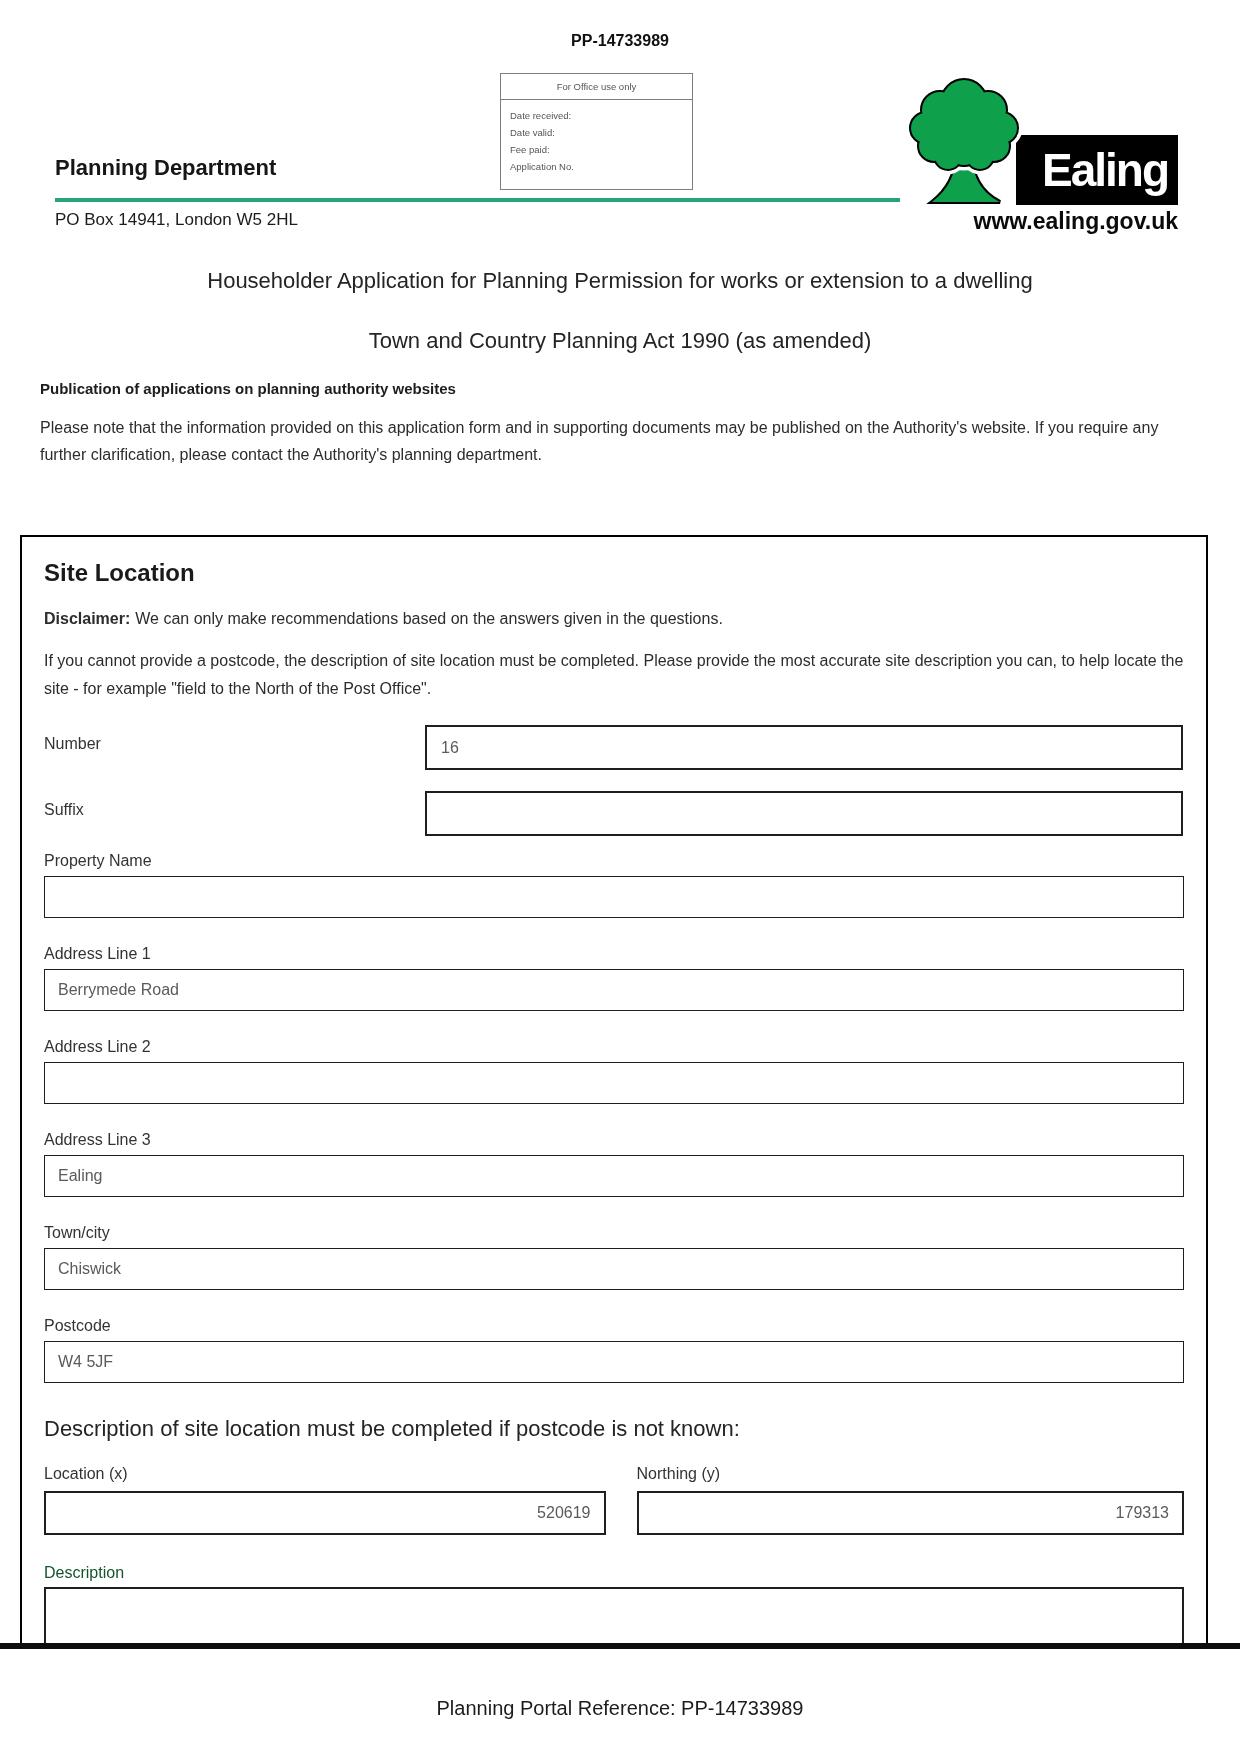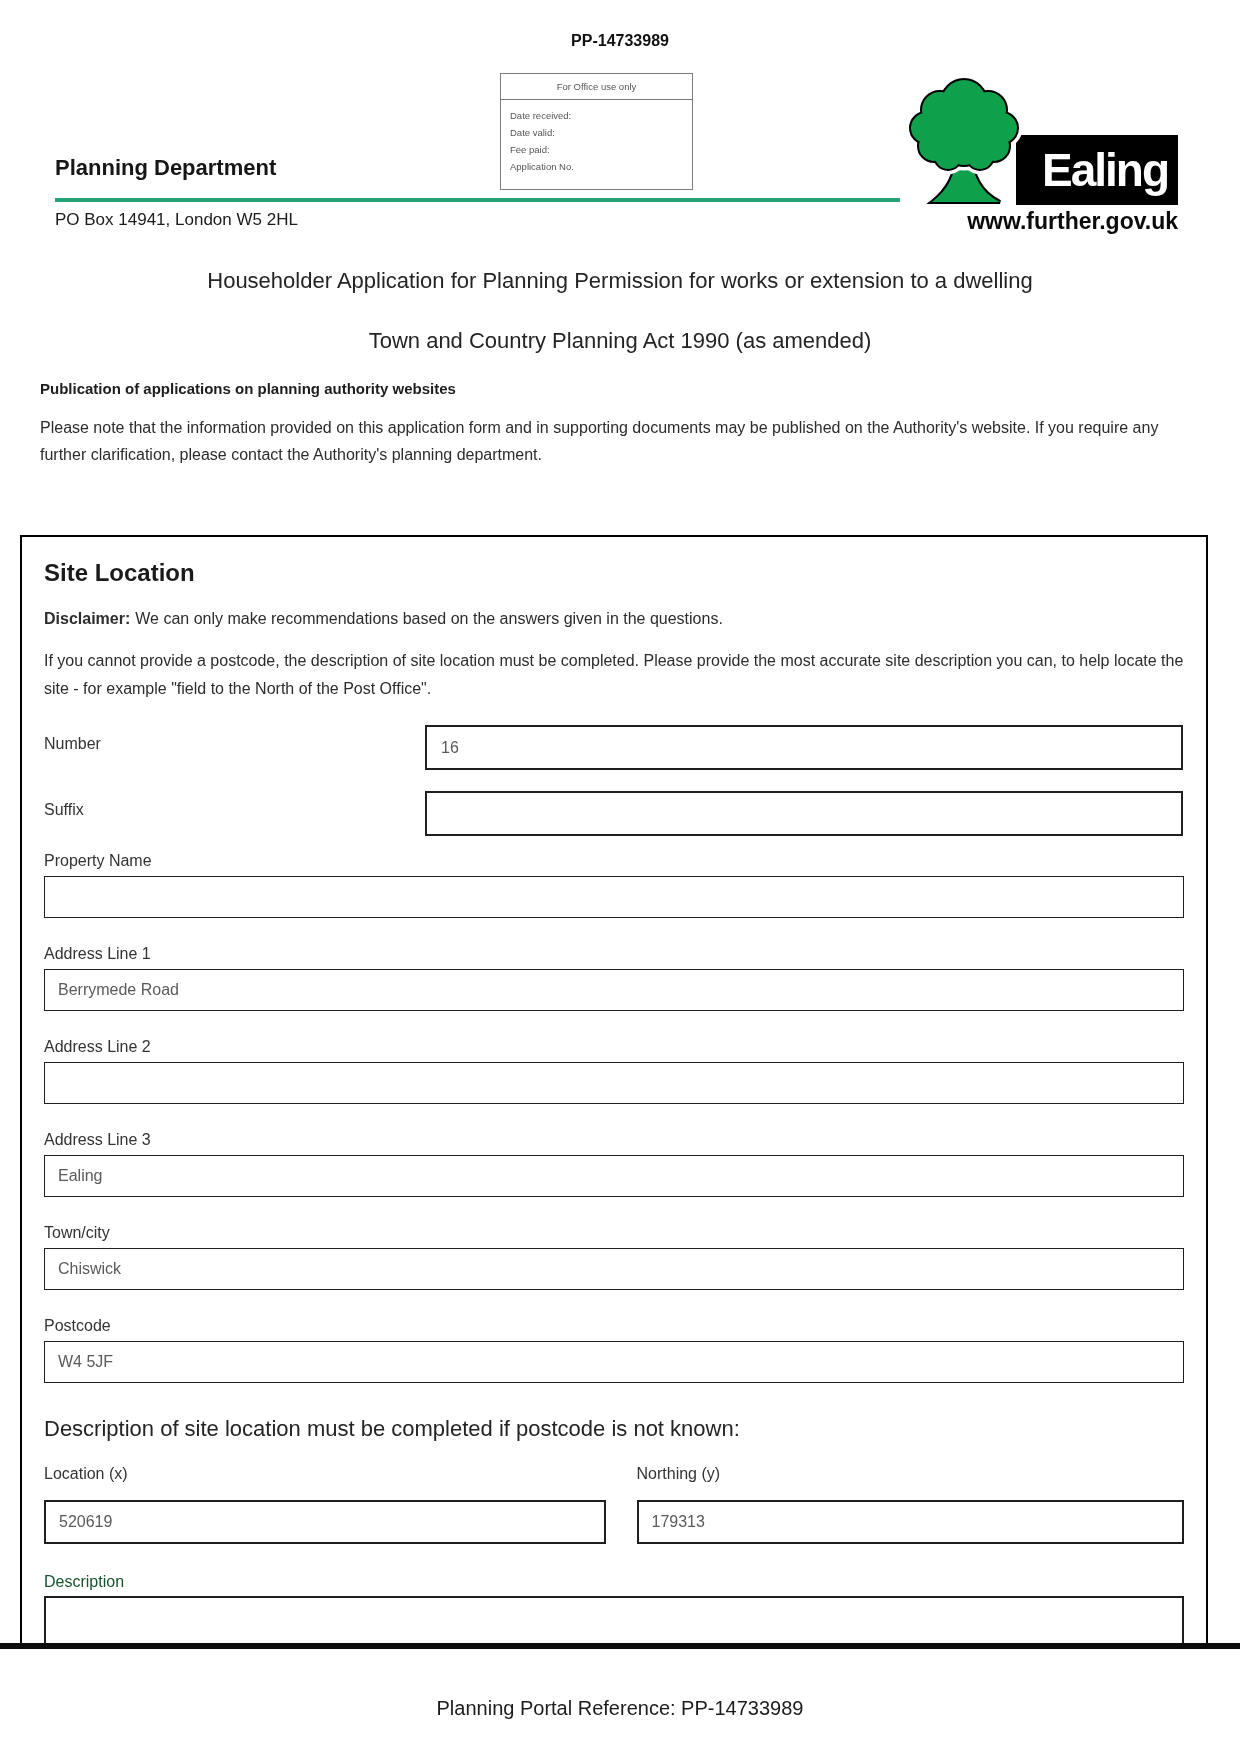--- a/index.html
+++ b/index.html
@@ -64,23 +64,23 @@
   .stack-input { display:block; margin-top:6px; width:100%; height:42px; border:1px solid #1f1f1f;
                  padding:0 13px; font-family:"Liberation Sans", sans-serif; font-size:16px;
                  color:#5a5a5a; background:#fff; }
 
   .desc-heading { margin-top:31px; font-size:22px; line-height:30px; color:#242424; }
 
   .coord-grid { display:flex; margin-top:20px; }
   .coord-col1 { width:562px; margin-right:31px; }
   .coord-col2 { width:548px; }
   .coord-lbl { font-size:16px; line-height:19px; color:#333; }
-  .coord-input { display:block; margin-top:17px; width:100%; height:44px; border:2px solid #1f1f1f;
+  .coord-input { display:block; margin-top:8px; width:100%; height:44px; border:2px solid #1f1f1f;
                  padding:0 13px; font-family:"Liberation Sans", sans-serif; font-size:16px;
-                 color:#5a5a5a; background:#fff; }
+                 color:#5a5a5a; background:#fff;text-align:right; }
 
   .desc-lbl { margin-top:28px; font-size:16px; line-height:19px; color:#14532d; }
   .desc-area { display:block; margin-top:5px; width:100%; height:82px; border:2px solid #1f1f1f;
                resize:none; font-family:"Liberation Sans", sans-serif; font-size:16px; color:#444;
                padding:8px 13px; background:#fff; }
 
   
   .footer-rule { position:absolute; left:0; top:1643px; width:1240px; height:6px; background:#0d0d0d; }
   .footer-text { position:absolute; left:0; top:1697px; width:1240px; text-align:center;
                  font-size:20px; color:#1c1c1c; }
@@ -158,21 +158,21 @@
         <circle cx="98" cy="52" r="15"></circle>
         <circle cx="30" cy="70" r="15"></circle>
       <circle cx="90" cy="70" r="15"></circle>
         <circle cx="50" cy="52" r="20"></circle>
         <circle cx="72" cy="52" r="19"></circle>
       <circle cx="60" cy="72" r="17"></circle>
         <circle cx="44" cy="80" r="13"></circle>
         <circle cx="76" cy="80" r="13"></circle>
     </g>
   </svg>
-  <div class="logo-url">www.further.gov.uk</div>
+  <div class="logo-url">www.ealing.gov.uk</div>
 </div>
 
 <div class="main-title">Householder Application for Planning Permission for works or extension to a dwelling</div>
 <div class="act-line">Town and Country Planning Act 1990 (as amended)</div>
 <div class="pub-head">Publication of applications on planning authority websites</div>
 <div class="pub-body">Please note that the information provided on this application form and in supporting documents may be published on the Authority's website. If you require any further clarification, please contact the Authority's planning department.</div>
 
 <div class="site-box">
   <h2>Site Location</h2>
 

